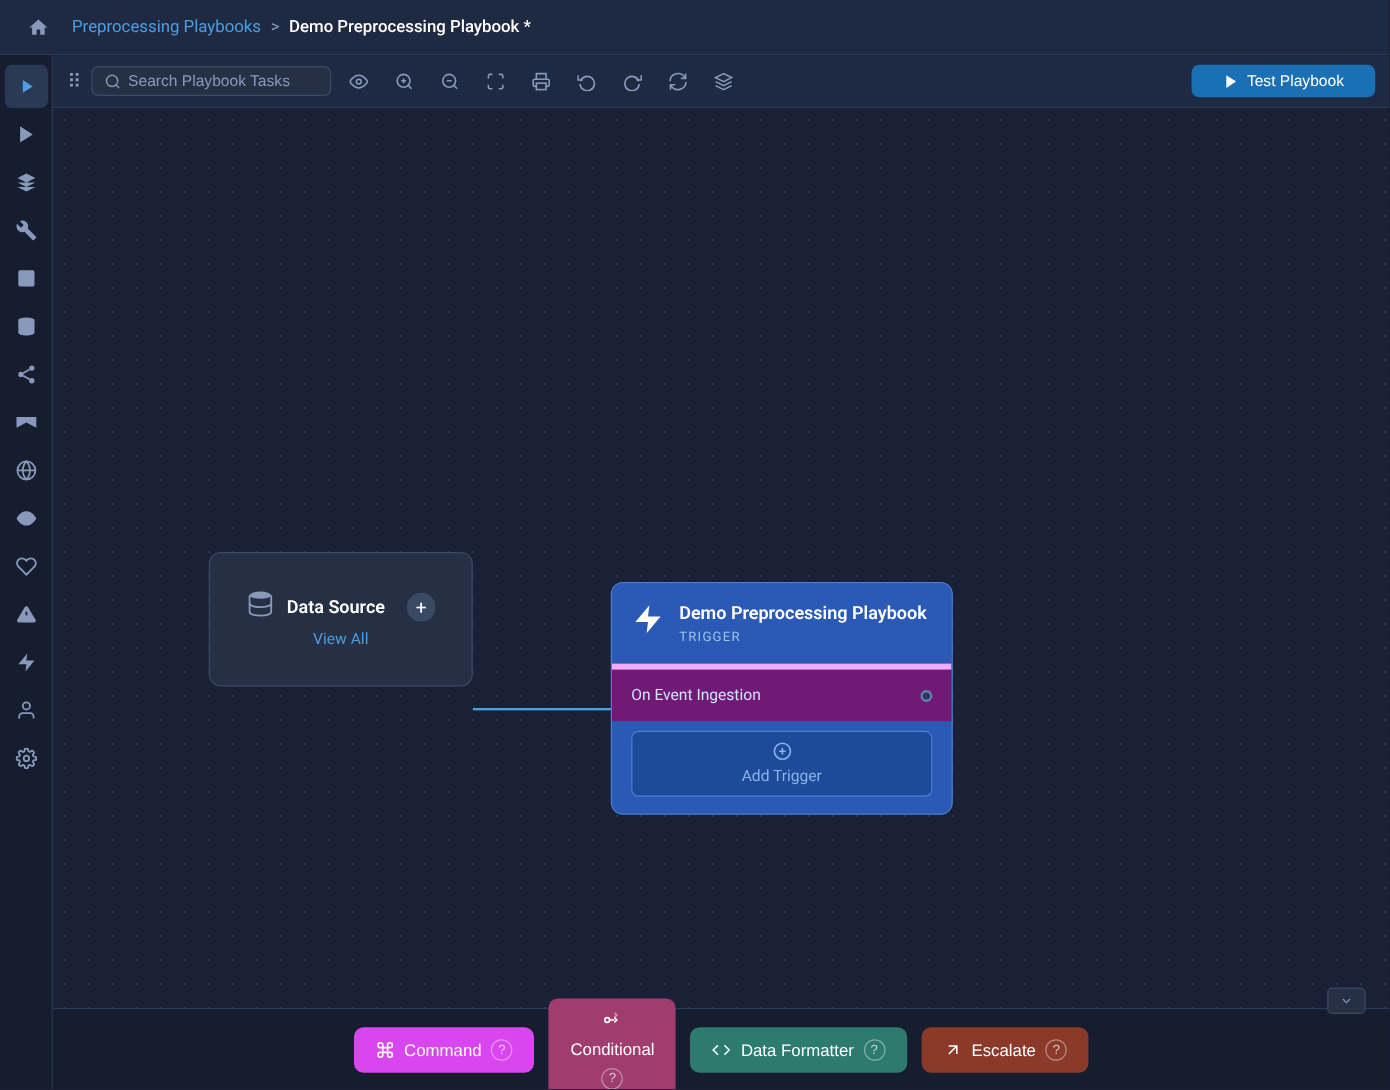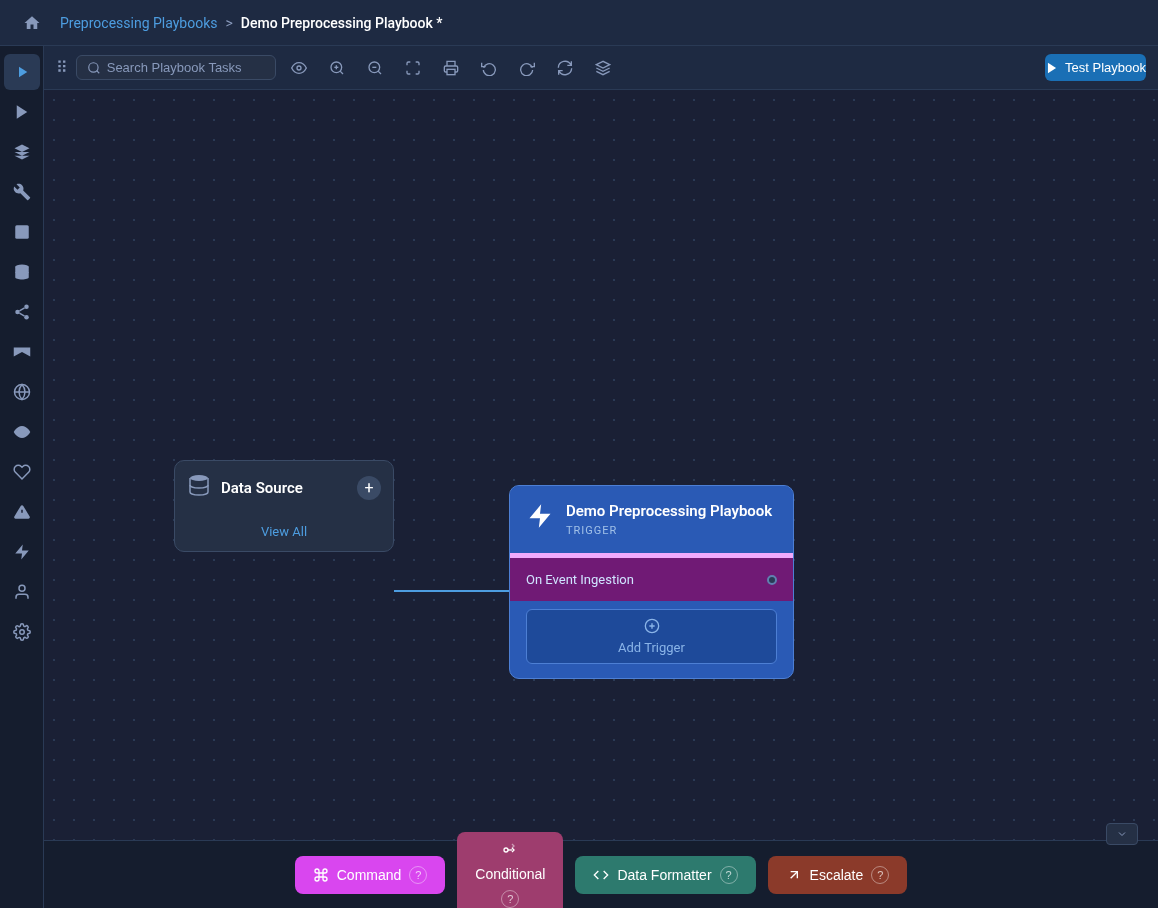--- a/index.html
+++ b/index.html
@@ -134,21 +134,21 @@
       color: #8899bb;
       font-size: 16px;
       background: transparent;
       border: none;
     }
     .test-playbook-btn {
       background: #1a6fb5;
       color: #fff;
       border: none;
       border-radius: 6px;
-      padding: 6px 0;
+      padding: 6px 26px;
       font-size: 13px;
       font-weight: 500;
       cursor: pointer;
       display: flex;
       align-items: center;
       gap: 6px;
       margin-left: auto;
     }
 
     
@@ -169,24 +169,24 @@
 
     
     .node-datasource {
       position: absolute;
       left: 130px;
       top: 370px;
       background: #253045;
       border: 1px solid #3a4a65;
       border-radius: 10px;
       width: 220px;
-      padding: 12px;
+      padding: 30px;
       display: flex;
       flex-direction: column;
-      gap: 22px;
+      gap: 5px;
     }
     .node-datasource .node-header {
       display: flex;
       align-items: center;
       gap: 10px;
     }
     .node-datasource .node-icon {
       font-size: 22px;
       color: #8899bb;
     }

